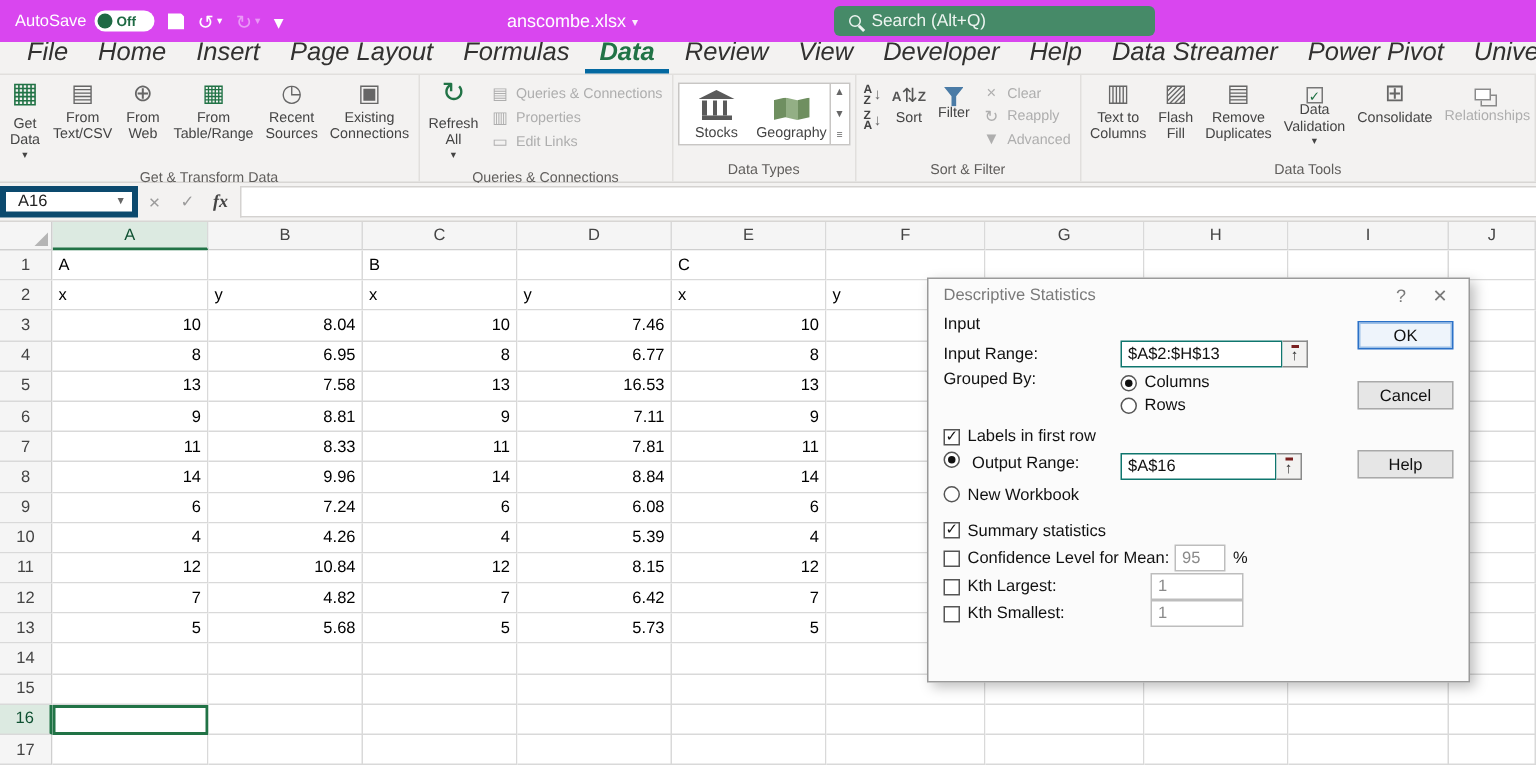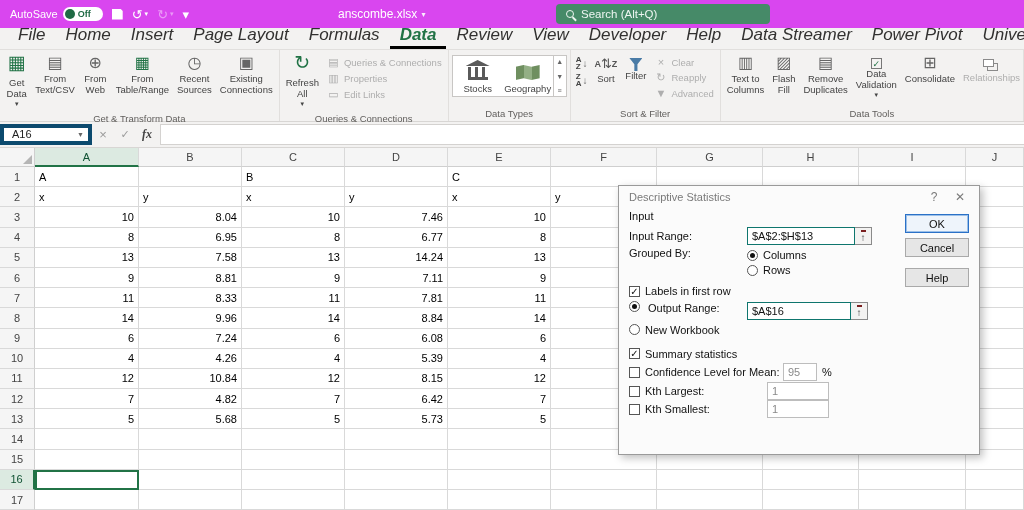--- a/index.html
+++ b/index.html
@@ -20,21 +20,21 @@
   .icon-save { width:11px; height:11px; background:#fff; clip-path:polygon(0 0,78% 0,100% 22%,100% 100%,0 100%); position:relative; }
   .doc-title { position:absolute; left:338px; top:0; height:28px; display:flex; align-items:center; font-size:12px; color:#fff; gap:4px; }
   .doc-title .dd-caret { font-size:8px; opacity:.9; }
   .searchbox { position:absolute; left:556px; top:4px; width:214px; height:20px; background:#468a68; border-radius:4px; display:flex; align-items:center; gap:7px; padding:0 10px; font-size:11.5px; color:#eef5f1; }
   .mag { width:8px; height:8px; border:1.5px solid #eef5f1; border-radius:50%; position:relative; flex:none; }
   .mag::after { content:""; position:absolute; width:5px; height:1.5px; background:#eef5f1; transform:rotate(45deg); right:-4px; bottom:-2px; }
 
   
   .tabrow { height:22px; background:#f3f2f1; display:flex; align-items:flex-end; padding-left:8px; flex:none; border-bottom:1px solid #e1dfdd; }
   .rtab { font-size:17px; color:#323130; padding:3px 10px 4px; cursor:default; white-space:nowrap;font-style:italic; }
-  .rtab.active { color:#217346; font-weight:bold; border-bottom:3px solid #000000; padding-bottom:1px; }
+  .rtab.active { color:#217346; font-weight:bold; border-bottom:3px solid #0369a1; padding-bottom:1px; }
 
   
   .ribbon { height:72px; background:#f3f2f1; display:flex; flex:none; border-bottom:1px solid #d8d6d4; }
   .rgroup { display:flex; flex-direction:column; border-right:1px solid #e1dfdd; padding:2px 3px 0; }
   .rgroup-content { flex:1; display:flex; align-items:flex-start; gap:2px; }
   .rgroup-label { height:14px; font-size:9.5px; color:#605e5c; text-align:center; line-height:13px; white-space:nowrap; padding:0 4px; }
   .rbtn { display:flex; flex-direction:column; align-items:center; justify-content:flex-start; padding:2px 3px; text-align:center; font-size:9.5px; line-height:10.5px; color:#444; cursor:default; border-radius:2px; }
   .rbtn .ricon { font-size:16px; line-height:18px; height:20px; color:#666; }
   .rbtn.big .ricon { font-size:19px; height:24px; }
   .rbtn .green { color:#217346; }
@@ -104,21 +104,21 @@
   .tfield.dis { border-color:#bdbdbd; color:#8a8a8a; }
   .w108 { width:108px; } .w104 { width:104px; } .w62 { width:62px; } .w34 { width:34px; }
   .picker { width:17px; height:18px; border:1px solid #8a8a8a; border-left:none; background:#f3f2f1; display:inline-flex; align-items:center; justify-content:center; font-size:10px; color:#333; }
   .picker::after { content:"↑"; border-top:2px solid #7a1f1f; padding-top:0px; }
   .radio { width:11px; height:11px; border:1px solid #555; border-radius:50%; background:#fff; display:inline-block; position:relative; flex:none; margin-right:5px; }
   .radio.on::after { content:""; position:absolute; left:2px; top:2px; width:5px; height:5px; border-radius:50%; background:#111; }
   .chk { width:11px; height:11px; border:1px solid #555; background:#fff; display:inline-block; position:relative; flex:none; margin-right:5px; font-size:10px; line-height:10px; text-align:center; color:#111; }
   .chk.on::after { content:"✓"; }
   .ritem { display:flex; align-items:center; height:14px; }
   .radio-col { display:flex; flex-direction:column; gap:1px; padding-top:1px; }
-  .dlg-buttons { position:absolute; right:10px; top:7px; display:flex; flex-direction:column; gap:5px; }
+  .dlg-buttons { position:absolute; right:10px; top:7px; display:flex; flex-direction:column; gap:21px; }
   .dbtn { width:64px; height:19px; background:#e6e6e6; border:1px solid #a9a9a9; font-size:11px; display:flex; align-items:center; justify-content:center; color:#111; cursor:default; }
   .dbtn.default { background:#eef4fb; border:1px solid #2b71c7; box-shadow:inset 0 0 0 1px #9cc0e8; }
   .dbtn.help { margin-top:6px; }
   .pct { margin-left:5px; color:#111; }
 </style>
 </head>
 <body>
 
 <div class="app">
 
@@ -401,21 +401,21 @@
             <div class="cell"></div>
             <div class="cell"></div>
             <div class="cell"></div>
             <div class="cell"></div>
           </div>
           <div class="grow">
             <div class="rh">5</div>
             <div class="cell num">13</div>
             <div class="cell num">7.58</div>
             <div class="cell num">13</div>
-            <div class="cell num">14.24</div>
+            <div class="cell num">16.53</div>
             <div class="cell num">13</div>
             <div class="cell"></div>
             <div class="cell"></div>
             <div class="cell"></div>
             <div class="cell"></div>
             <div class="cell"></div>
           </div>
           <div class="grow">
             <div class="rh">6</div>
             <div class="cell num">9</div>

